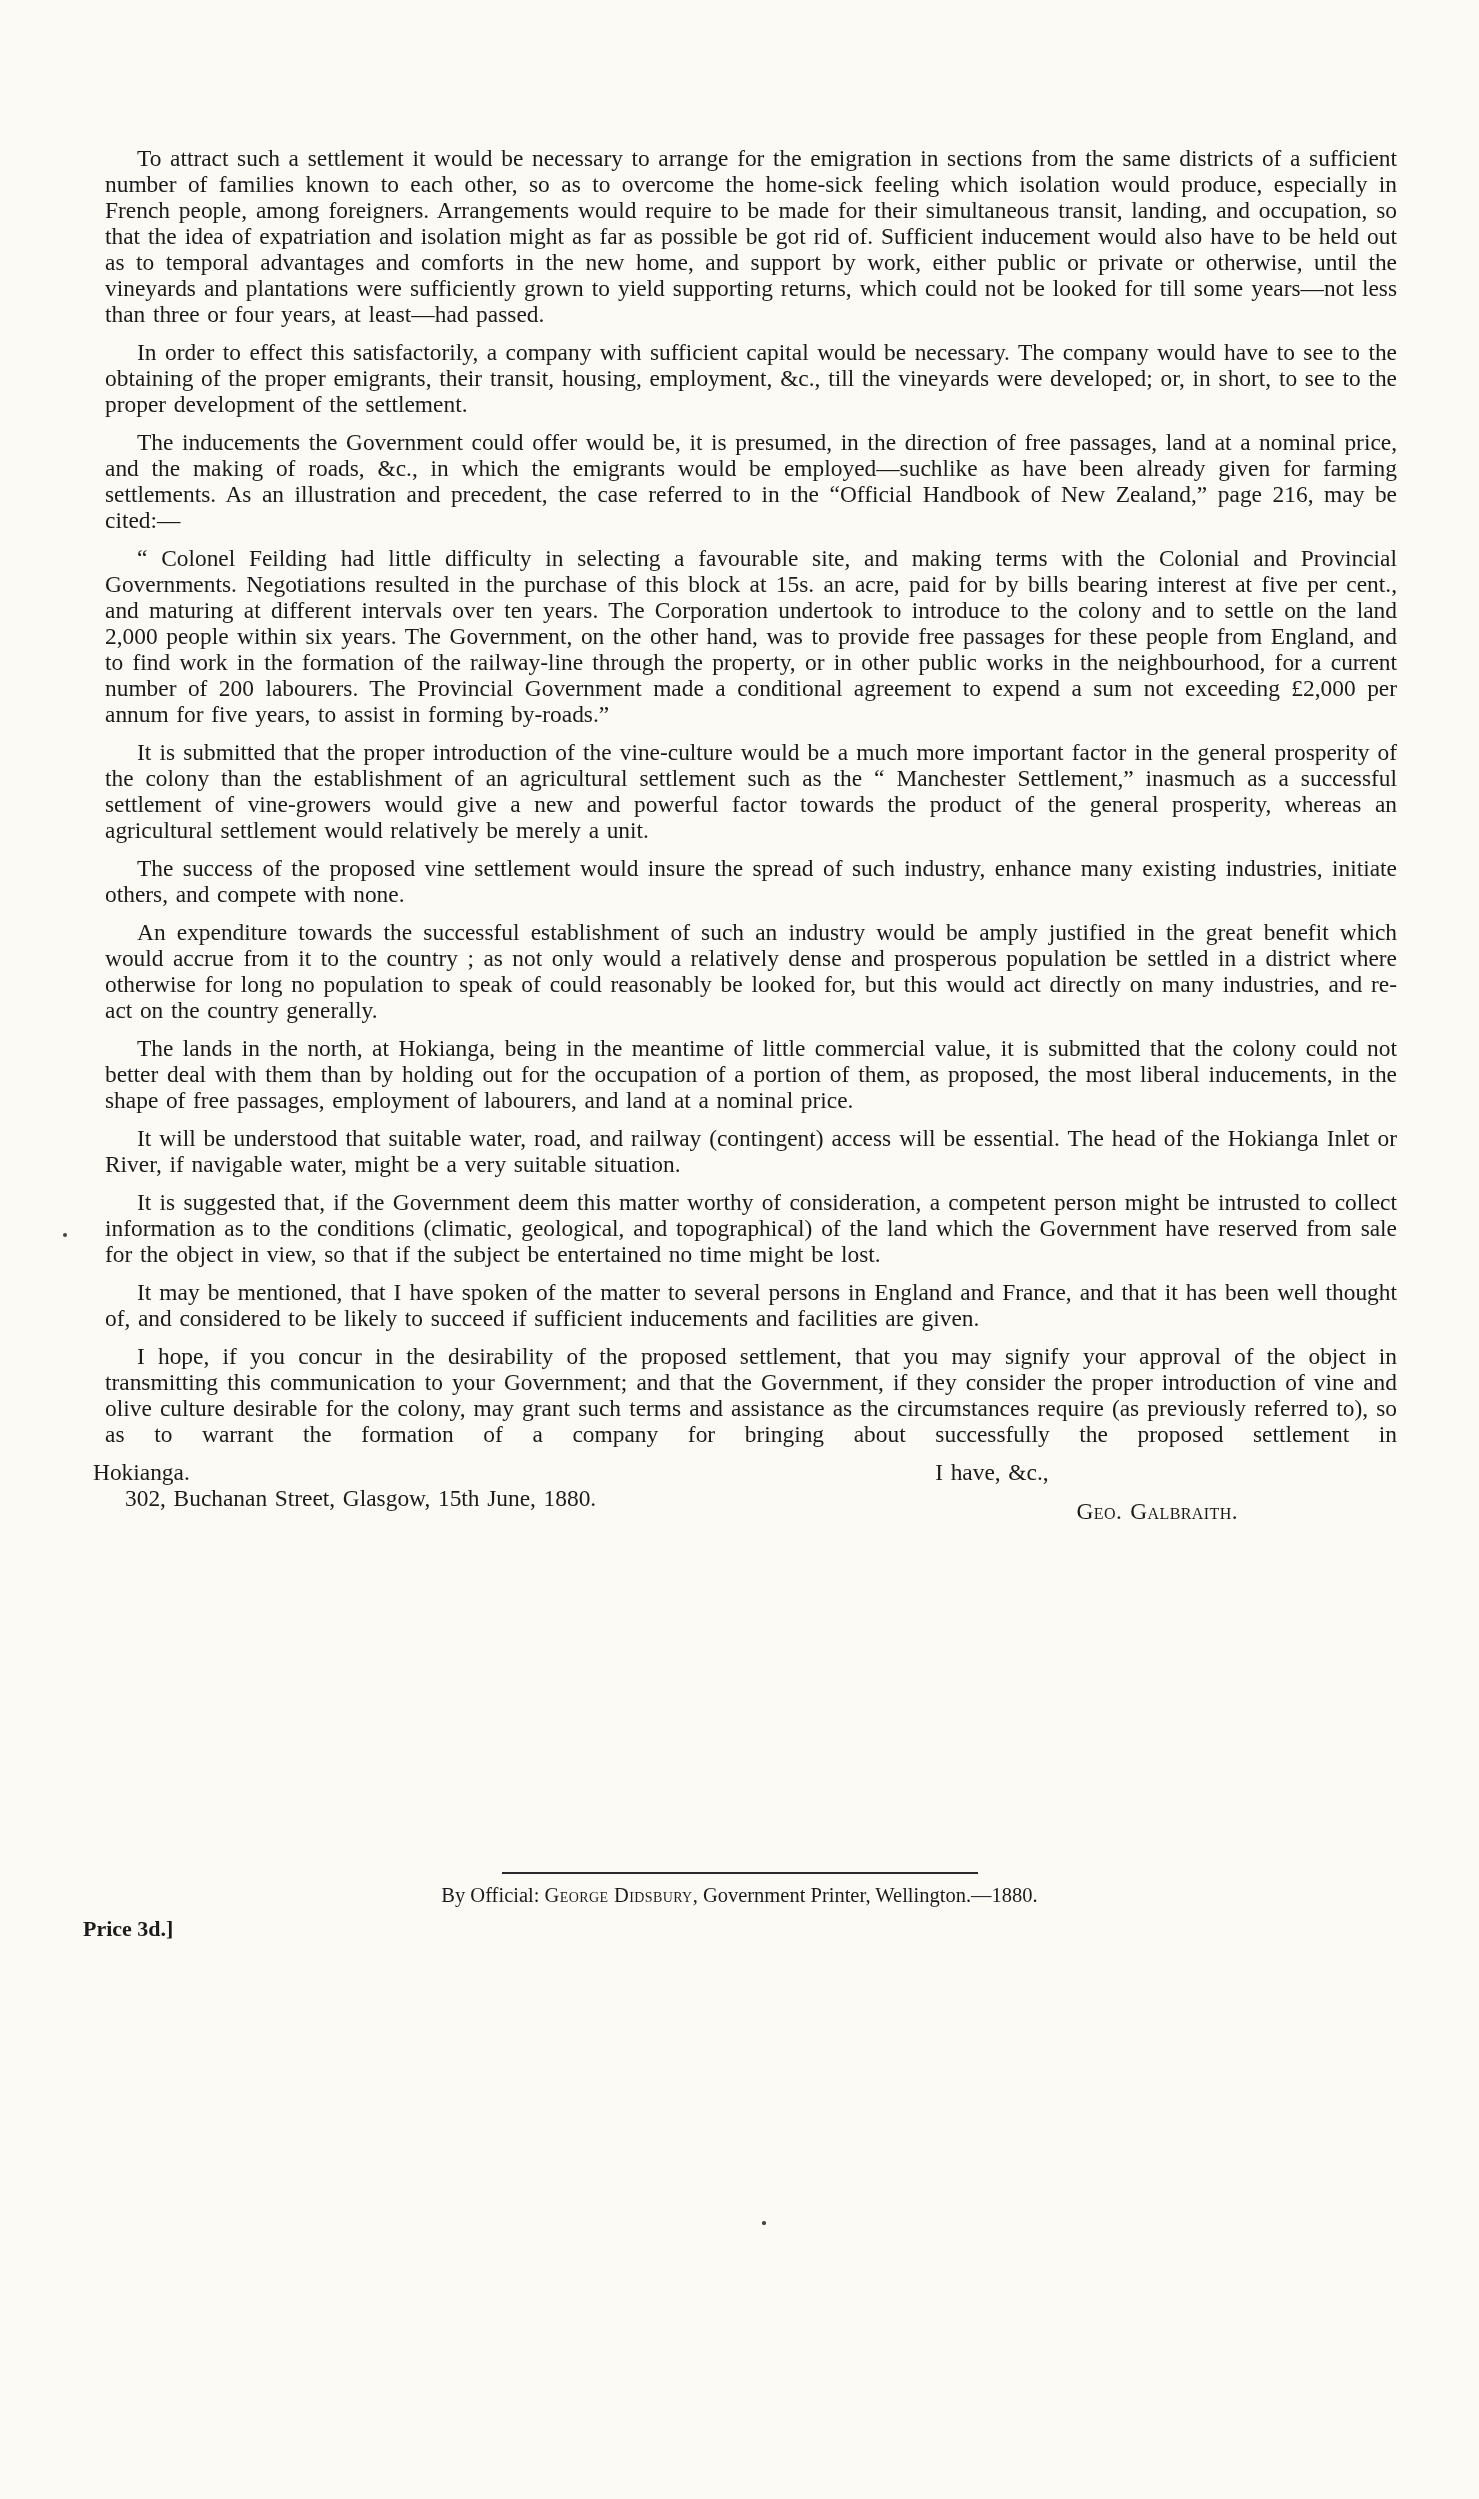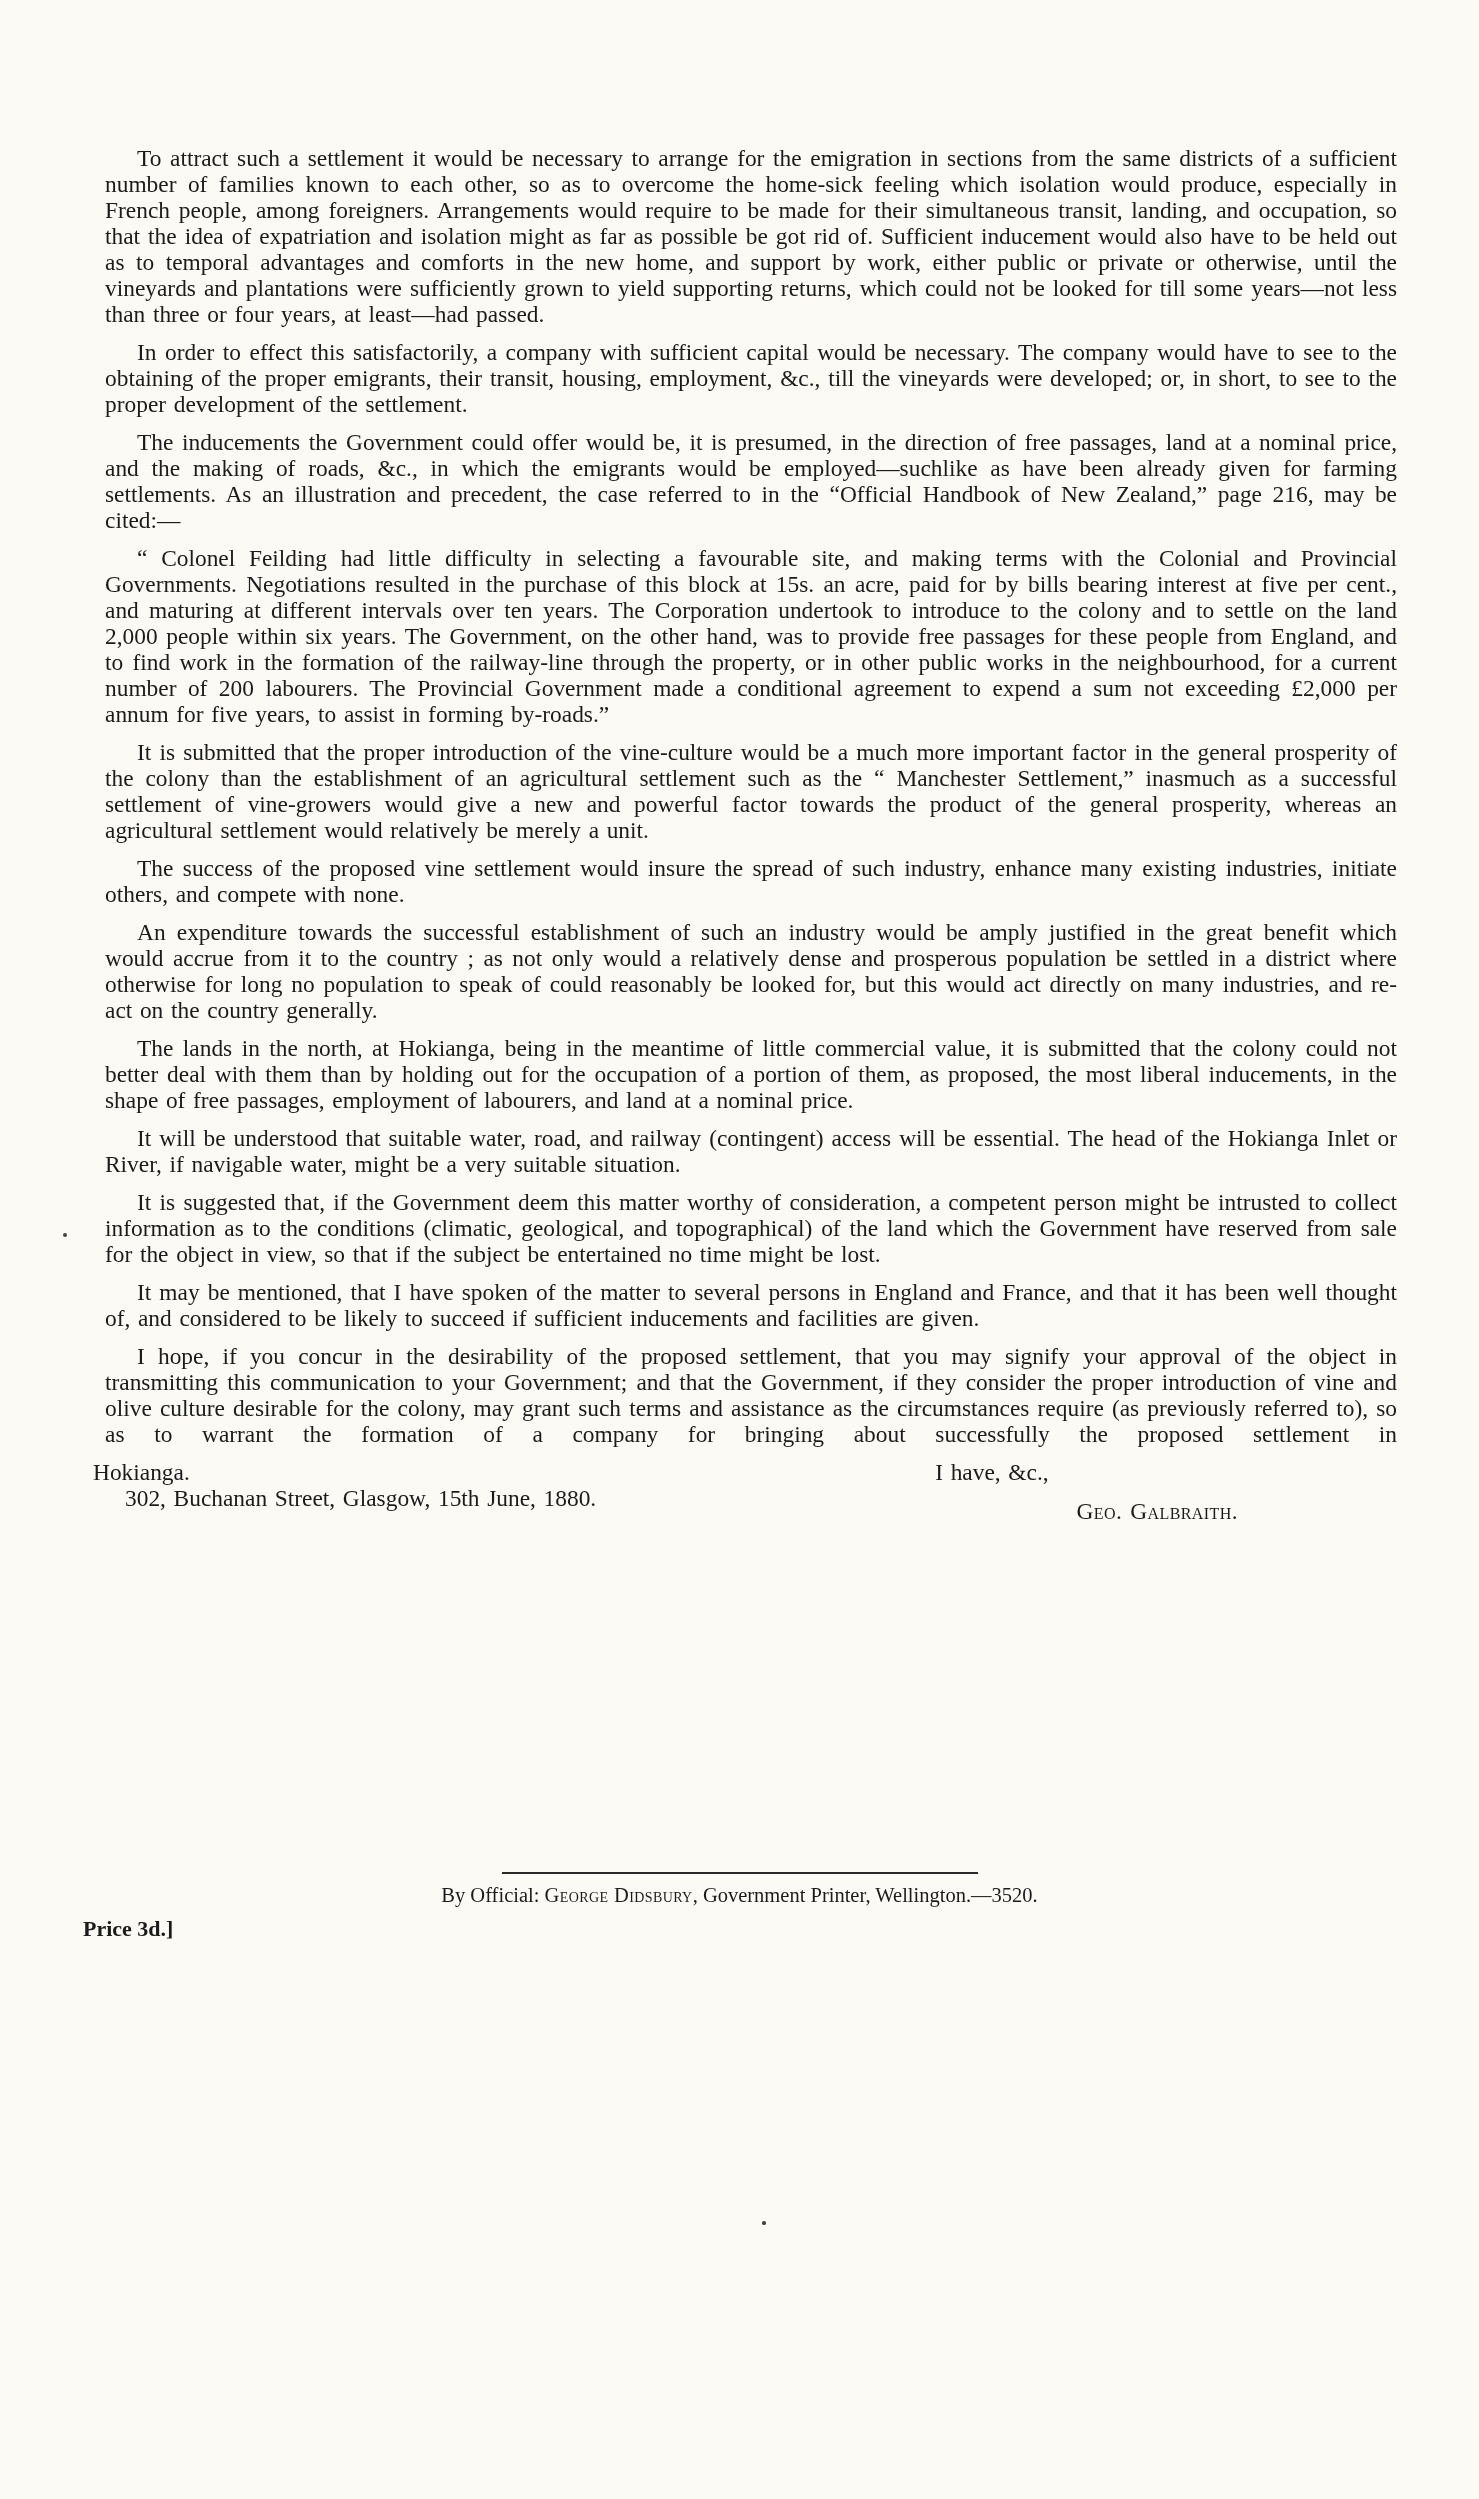--- a/index.html
+++ b/index.html
@@ -150,21 +150,21 @@
 
     <div class="signature-line">
       <span class="address-date">302, Buchanan Street, Glasgow, 15th June, 1880.</span>
       <span class="signature smallcaps">Geo. Galbraith.</span>
     </div>
   </main>
 
   <footer>
     <div class="footer-rule"></div>
     <div class="imprint-line">
-      <span>By Official: </span><span class="smallcaps">George Didsbury</span><span>, Government Printer, Wellington.—3520.</span>
+      <span>By Official: </span><span class="smallcaps">George Didsbury</span><span>, Government Printer, Wellington.—1880.</span>
     </div>
     <div class="price-note">Price 3d.]</div>
   </footer>
 
   <span class="speck speck-a"></span>
   <span class="speck speck-b"></span>
 
 </div>
 
 

